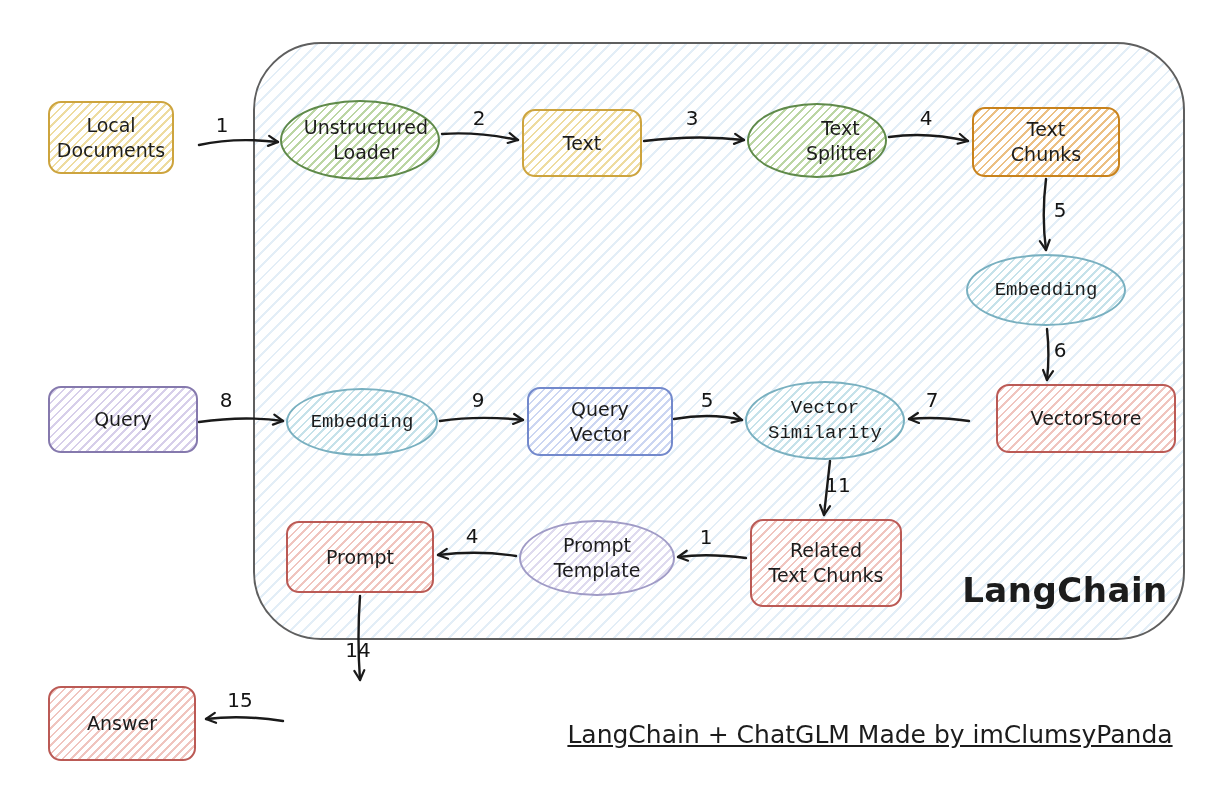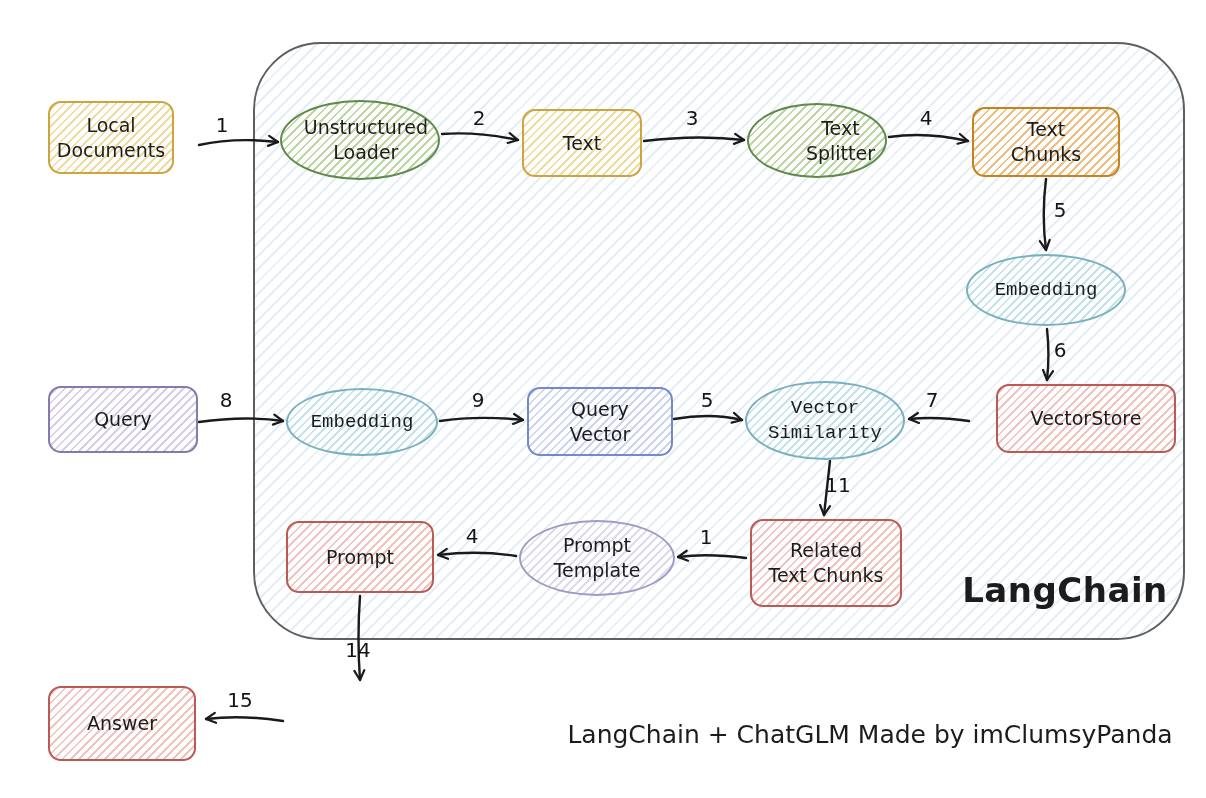--- a/index.html
+++ b/index.html
@@ -40,21 +40,21 @@
   .c-lavender { border-color: #a09bc6; background: repeating-linear-gradient(135deg, #ffffff 0 4px, #dfdbef 4px 6px); }
   .c-gray     { border-color: #96a2b4; background: repeating-linear-gradient(135deg, #ffffff 0 4px, #dfe5ed 4px 6px); }
 
   .edge-num {
     position: absolute; width: 28px; z-index: 4;
     font-size: 20px; text-align: center; color: #141414;
   }
 
   .caption {
     position: absolute; left: 555px; top: 720px; width: 630px; z-index: 4;
-    font-size: 25px; text-align: center; color: #1c1c1c;
+    font-size: 25px; text-align: center; color: #1c1c1c; text-decoration: underline;
   }
 </style>
 </head>
 <body>
 
 <div id="canvas">
 
   <div class="container-box"></div>
   <div class="container-label">LangChain</div>
 

